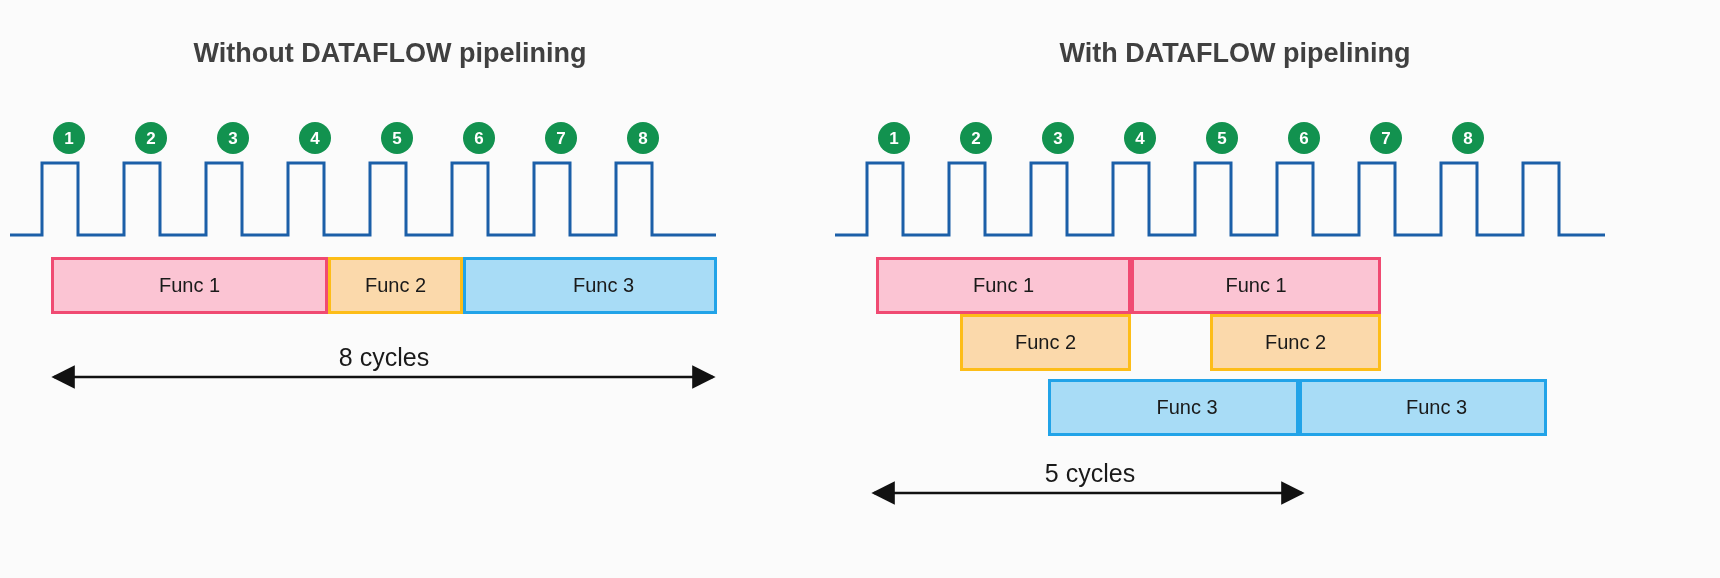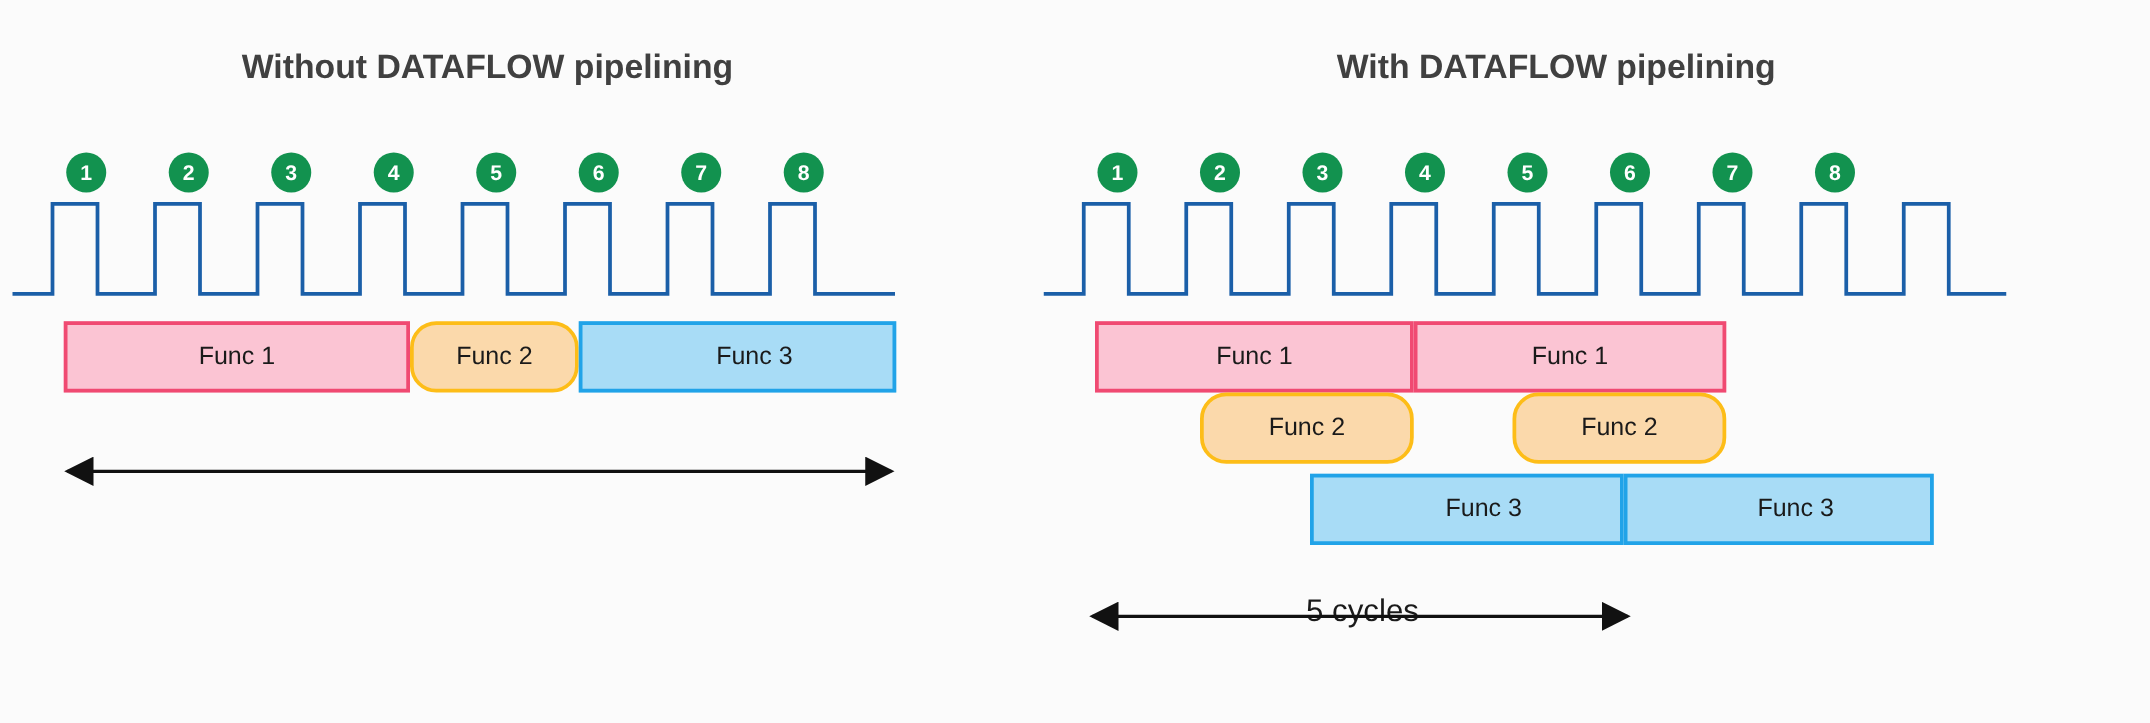--- a/index.html
+++ b/index.html
@@ -46,21 +46,21 @@
     display: flex;
     align-items: center;
     justify-content: center;
     font-size: 20px;
     color: #1a1a1a;
     border-style: solid;
     border-width: 3px;
     white-space: nowrap;
   }
   .bar-pink   { background: #FBC4D3; border-color: #F04A72; }
-  .bar-orange { background: #FBD9AB; border-color: #FDBD18; border-radius: 21px; }
+  .bar-orange { background: #FBD9AB; border-color: #FDBD18; }
   .bar-blue   { background: #A8DCF6; border-color: #21A3E8; padding-left: 27px; }
   .cycles-label {
     position: absolute;
     font-size: 25px;
     color: #1a1a1a;
     text-align: center;
     white-space: nowrap;
   }
   .arrow-svg { position: absolute; }
 </style>
@@ -83,37 +83,38 @@
     <div class="clock-num" style="left:627px; top:122px;">8</div>
 
     <svg class="wave" style="left:0px; top:155px;" width="740" height="88">
       <polyline fill="none" stroke="#1B5FA8" stroke-width="3" points="10,80 42,80 42,8 78,8 78,80 124,80 124,8 160,8 160,80 206,80 206,8 242,8 242,80 288,80 288,8 324,8 324,80 370,80 370,8 406,8 406,80 452,80 452,8 488,8 488,80 534,80 534,8 570,8 570,80 616,80 616,8 652,8 652,80 716,80"></polyline>
     </svg>
 
     <div class="bar bar-pink" style="left:51px;  top:257px; width:277px; height:57px;">Func 1</div>
     <div class="bar bar-orange" style="left:328px; top:257px; width:135px; height:57px;">Func 2</div>
     <div class="bar bar-blue" style="left:463px; top:257px; width:254px; height:57px;">Func 3</div>
 
+    <div class="cycles-label" style="left:51px; top:343px; width:666px;">8 cycles</div>
 
     <svg class="arrow-svg" style="left:40px; top:363px;" width="700" height="30">
       <defs>
         <marker id="arrL" markerWidth="9" markerHeight="9" refX="8" refY="4.5" orient="auto">
           <path d="M0,0 L9,4.5 L0,9 z" fill="#111111"></path>
         </marker>
         <marker id="arrLs" markerWidth="9" markerHeight="9" refX="1" refY="4.5" orient="auto">
           <path d="M9,0 L0,4.5 L9,9 z" fill="#111111"></path>
         </marker>
       </defs>
       <line x1="14" y1="14" x2="673" y2="14" stroke="#111111" stroke-width="2.6" marker-start="url(#arrLs)" marker-end="url(#arrL)"></line>
     </svg>
   </div>
 
   <div class="panel" style="left:825px; width:895px;">
 
-    <div class="panel-title" style="left:110px; top:38px; width:620px;">With DATAFLOW pipelining</div>
+    <div class="panel-title" style="left:100px; top:38px; width:620px;">With DATAFLOW pipelining</div>
 
     <div class="clock-num" style="left:53px;  top:122px;">1</div>
     <div class="clock-num" style="left:135px; top:122px;">2</div>
     <div class="clock-num" style="left:217px; top:122px;">3</div>
     <div class="clock-num" style="left:299px; top:122px;">4</div>
     <div class="clock-num" style="left:381px; top:122px;">5</div>
     <div class="clock-num" style="left:463px; top:122px;">6</div>
     <div class="clock-num" style="left:545px; top:122px;">7</div>
     <div class="clock-num" style="left:627px; top:122px;">8</div>
 
@@ -123,21 +124,21 @@
 
     <div class="bar bar-pink" style="left:51px;  top:257px; width:255px; height:57px;">Func 1</div>
     <div class="bar bar-pink" style="left:306px; top:257px; width:250px; height:57px;">Func 1</div>
 
     <div class="bar bar-orange" style="left:135px; top:314px; width:171px; height:57px;">Func 2</div>
     <div class="bar bar-orange" style="left:385px; top:314px; width:171px; height:57px;">Func 2</div>
 
     <div class="bar bar-blue" style="left:223px; top:379px; width:251px; height:57px;">Func 3</div>
     <div class="bar bar-blue" style="left:474px; top:379px; width:248px; height:57px;">Func 3</div>
 
-    <div class="cycles-label" style="left:55px; top:475px; width:420px;">5 cycles</div>
+    <div class="cycles-label" style="left:55px; top:459px; width:420px;">5 cycles</div>
 
     <svg class="arrow-svg" style="left:35px; top:479px;" width="470" height="30">
       <defs>
         <marker id="arrR" markerWidth="9" markerHeight="9" refX="8" refY="4.5" orient="auto">
           <path d="M0,0 L9,4.5 L0,9 z" fill="#111111"></path>
         </marker>
         <marker id="arrRs" markerWidth="9" markerHeight="9" refX="1" refY="4.5" orient="auto">
           <path d="M9,0 L0,4.5 L9,9 z" fill="#111111"></path>
         </marker>
       </defs>

